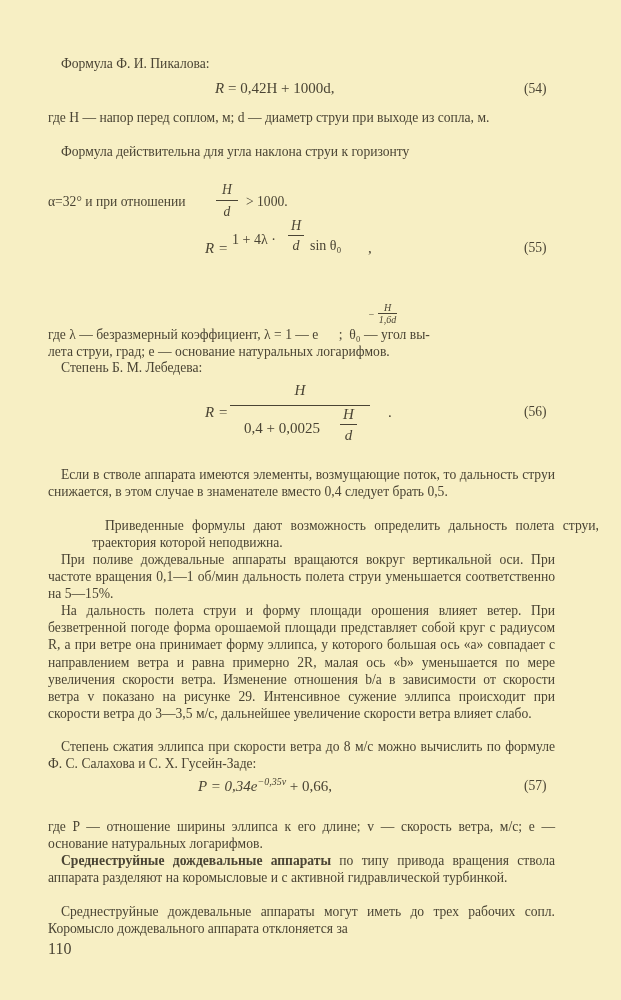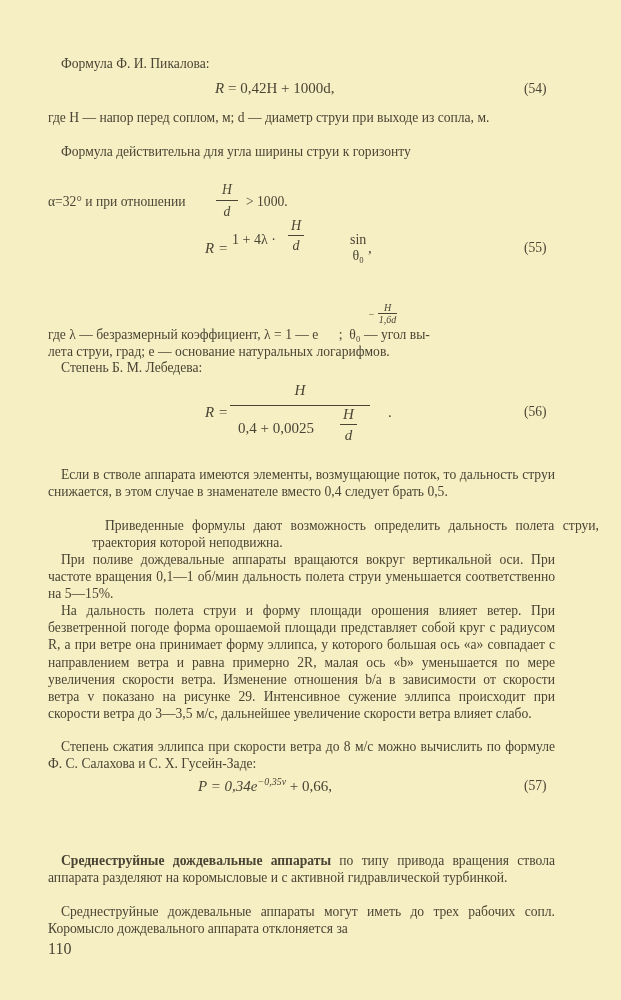--- a/index.html
+++ b/index.html
@@ -30,42 +30,42 @@
 
   <div class="heading" style="top:56px;">Формула Ф. И. Пикалова:</div>
 
   <div class="eq" style="top:80px;">
     <span style="position:absolute;left:215px;"><i>R</i> <span>= 0,42H + 1000d,</span></span>
     <span class="eqnum" style="top:1px;">(54)</span>
   </div>
 
   <div class="p" style="top:109px;">где H — напор перед соплом, м; d — диаметр струи при выходе из сопла, м.</div>
 
-  <div class="p ind" style="top:143px;">Формула действительна для угла ширины струи к горизонту</div>
+  <div class="p ind" style="top:143px;">Формула действительна для угла наклона струи к горизонту</div>
 
   <div class="p" style="top:158px; height:40px;margin-top:25px;">
     <span style="position:absolute; top:10px; left:0;">α=32° и при отношении</span>
     <span class="frac" style="position:absolute; left:168px; top:-2px; font-style:italic;">
       <span class="num">H</span>
       <span class="den">d</span>
     </span>
     <span style="position:absolute; top:10px; left:198px;">&gt; 1000.</span>
   </div>
 
 
   <div class="eq" style="top:218px; height:70px;">
     <span style="position:absolute; left:205px; top:22px;"><i>R =</i></span>
     <span class="frac" style="position:absolute; left:230px; top:0;">
       <span class="den" style="font-size:14px; position:relative; height:44px; width:120px;">
         <span style="position:absolute; left:2px; top:14px;">1 + 4λ ·</span>
         <span class="frac" style="position:absolute; left:58px; top:0; font-style:italic;">
           <span class="num" style="padding:0 3px 1px;">H</span>
           <span class="den">d</span>
         </span>
-        <span style="position:absolute; left:80px; top:14px;margin-left:40px;">sin θ₀</span>
+        <span style="position:absolute; left:80px; top:20px;">sin θ₀</span>
       </span>
     </span>
     <span style="position:absolute; left:368px; top:22px;">,</span>
     <span class="eqnum" style="top:22px;">(55)</span>
   </div>
 
   <div style="position:absolute; left:378px; top:302px; font-size:10px; font-style:italic; text-align:center;">
     <span style="position:absolute; left:-10px; top:7px;">−</span>
     <span style="display:block; border-bottom:1px solid #4a4434; padding:0 6px;">H</span>
     <span style="display:block;">1,6d</span>
@@ -74,21 +74,21 @@
   <div class="p" style="top:326px; white-space:pre;">где λ — безразмерный коэффициент, λ = 1 — e      ;  θ₀ — угол вы-</div>
   <div class="p" style="top:343px;">лета струи, град; e — основание натуральных логарифмов.</div>
 
   <div class="heading" style="top:360px;">Степень Б. М. Лебедева:</div>
 
   <div class="eq" style="top:382px; height:70px;">
     <span style="position:absolute; left:205px; top:22px;"><i>R =</i></span>
     <span class="frac" style="position:absolute; left:230px; top:0;">
       <span class="num" style="padding:0 10px 6px; font-style:italic; width:120px;">H</span>
       <span class="den" style="position:relative; height:44px; width:140px;">
-        <span style="position:absolute; left:8px; top:14px;">0,4 + 0,0025</span>
+        <span style="position:absolute; left:14px; top:14px;">0,4 + 0,0025</span>
         <span class="frac" style="position:absolute; left:110px; top:0; font-style:italic;">
           <span class="num" style="padding:0 3px 1px;">H</span>
           <span class="den">d</span>
         </span>
       </span>
     </span>
     <span style="position:absolute; left:388px; top:22px;">.</span>
     <span class="eqnum" style="top:22px;">(56)</span>
   </div>
 
@@ -98,19 +98,20 @@
   <div class="p ind" style="top:602px;">На дальность полета струи и форму площади орошения влияет ветер. При безветренной погоде форма орошаемой площади представляет собой круг с радиусом R, а при ветре она принимает форму эллипса, у которого большая ось «a» совпадает с направлением ветра и равна примерно 2R, малая ось «b» уменьшается по мере увеличения скорости ветра. Изменение отношения b/a в зависимости от скорости ветра v показано на рисунке 29. Интенсивное сужение эллипса происходит при скорости ветра до 3—3,5 м/с, дальнейшее увеличение скорости ветра влияет слабо.</div>
   <div class="p ind" style="top:738px;">Степень сжатия эллипса при скорости ветра до 8 м/с можно вычислить по формуле Ф. С. Салахова и С. Х. Гусейн-Заде:</div>
 
   <div class="eq" style="top:776px;">
     <span style="position:absolute; left:198px;">
       <i>P = 0,34e</i><sup style="font-size:10px;"><i>−0,35v</i></sup><span> + 0,66,</span>
     </span>
     <span class="eqnum" style="top:2px;">(57)</span>
   </div>
 
+  <div class="p" style="top:818px;">где P — отношение ширины эллипса к его длине; v — скорость ветра, м/с; e — основание натуральных логарифмов.</div>
 
   <div class="p ind" style="top:903px;">Среднеструйные дождевальные аппараты могут иметь до трех рабочих сопл. Коромысло дождевального аппарата отклоняется за</div>
 
   <div class="p ind" style="top:852px;"><b>Среднеструйные дождевальные аппараты</b><span> по типу привода вращения ствола аппарата разделяют на коромысловые и с активной гидравлической турбинкой.</span></div>
 
   <div class="pagenum">110</div>
 </div>
 
 </body></html>

